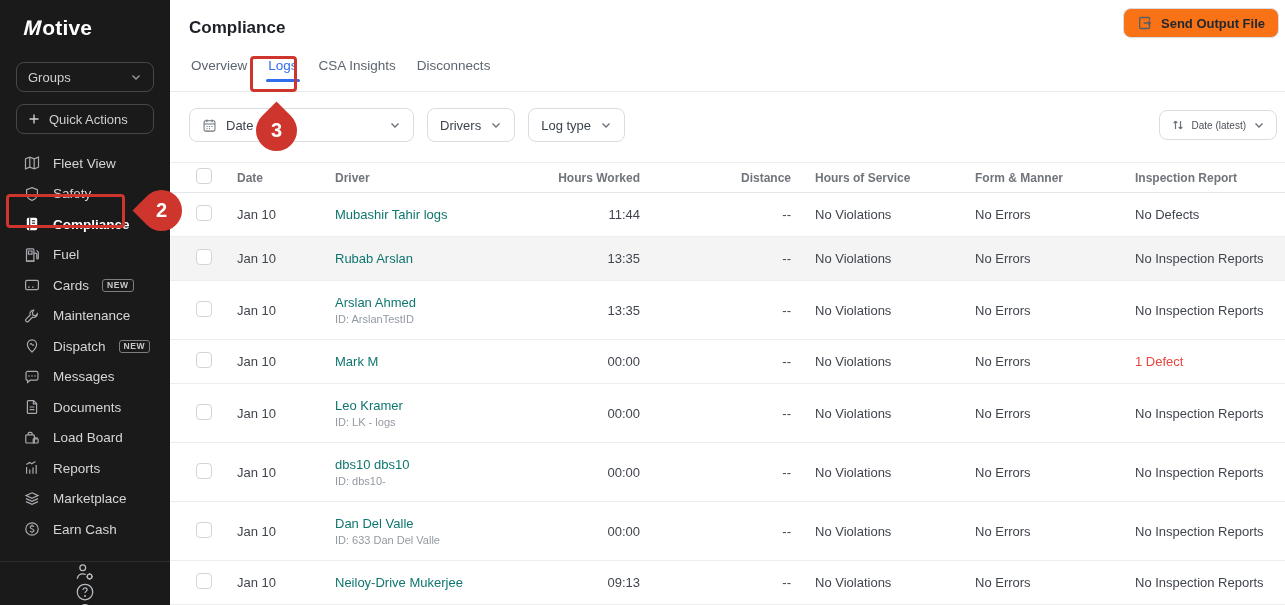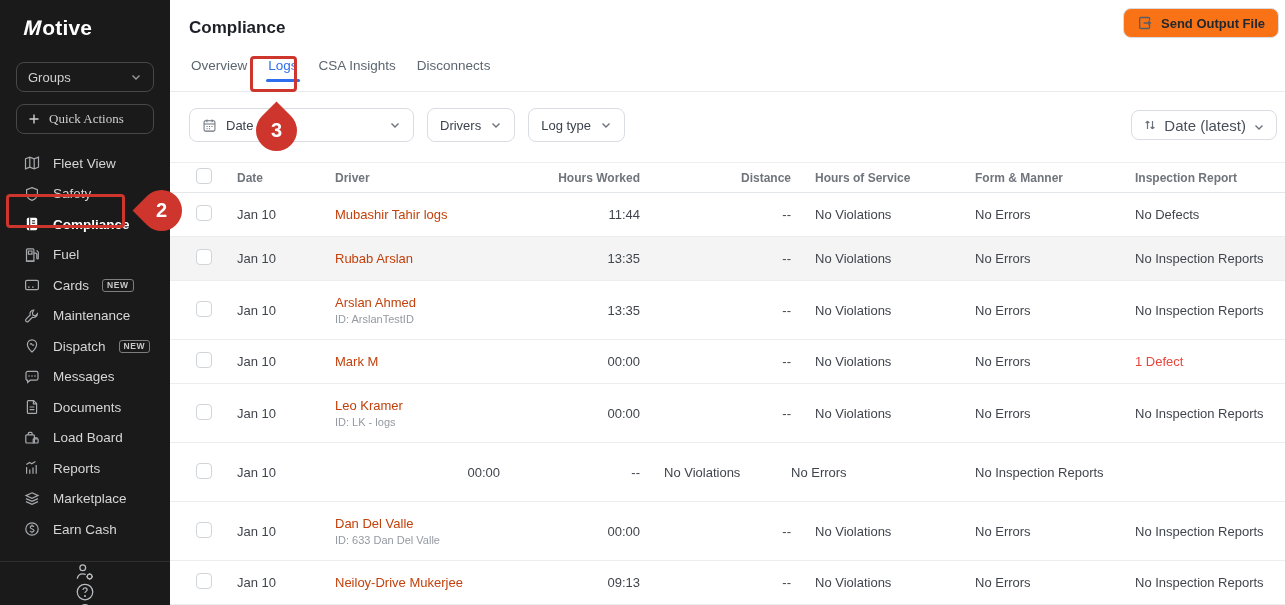--- a/index.html
+++ b/index.html
@@ -14,21 +14,21 @@
   .app{position:relative;width:1285px;height:605px;display:flex;}
 
   
   .sidebar{width:170px;height:605px;background:var(--sidebar-bg);color:#d9d9d9;
     display:flex;flex-direction:column;flex-shrink:0;position:relative;}
   .logo{padding:16px 0 0 24px;font-size:21px;font-weight:800;color:#fff;letter-spacing:.2px;}
   .logo .logo-m{display:inline-block;transform:skewX(-14deg);margin-right:.5px;}
   .side-btn{margin:0 16px;height:30px;border:1px solid #474747;border-radius:8px;
     display:flex;align-items:center;padding:0 11px;font-size:13px;color:#cfcfcf;cursor:pointer;}
   .groups-btn{margin-top:22px;justify-content:space-between;}
-  .qa-btn{margin-top:12px;gap:9px;font-family:Liberation Serif, serif;}
+  .qa-btn{margin-top:12px;gap:9px;}
   .side-btn .chev{width:12px;height:12px;color:#9a9a9a;}
   .side-btn .plus{width:12px;height:12px;color:#cfcfcf;}
   .nav{margin-top:14px;}
   .nav-item{height:30.5px;display:flex;align-items:center;padding:0 10px 0 24px;
     font-size:13.5px;color:#d6d6d6;cursor:pointer;gap:13px;}
   .nav-item.active{color:#fff;font-weight:700;}
   .nav-icon{width:16px;height:16px;color:#a7abaf;flex-shrink:0;display:flex;}
   .nav-item.active .nav-icon{color:#fff;}
   .nav-icon svg{width:16px;height:16px;stroke-width:1.2;}
   .new-badge{font-size:8.5px;font-weight:700;letter-spacing:.6px;color:#c9c9c9;
@@ -60,40 +60,40 @@
   .filters{margin-top:16px;height:34px;display:flex;align-items:center;gap:13px;
     padding:0 8px 0 19px;}
   .filter-btn{height:34px;border:1px solid #d9dde2;border-radius:8px;background:#fff;
     display:flex;align-items:center;gap:9px;padding:0 12px;font-size:13px;color:#3c434d;cursor:pointer;}
   .filter-btn .f-ic{width:15px;height:15px;color:#6b727b;display:flex;}
   .filter-btn .chev{width:12px;height:12px;color:#6b727b;}
   .date-filter{width:225px;}
   .date-filter .chev{margin-left:auto;}
   .sort-btn{margin-left:auto;height:30px;border:1px solid #d9dde2;border-radius:8px;
     background:#fff;display:flex;align-items:center;gap:7px;padding:0 11px;
-    font-size:15px;color:#4a5059;cursor:pointer;}
+    font-size:10px;color:#4a5059;cursor:pointer;}
   .sort-btn .s-ic{width:14px;height:14px;color:#6b727b;display:flex;}
   .sort-btn .chev{width:12px;height:12px;color:#6b727b;}
 
   
   .table{margin-top:20px;}
   .trow{display:grid;grid-template-columns:67px 98px 165px 140px 151px 184px 160px 1fr;
     align-items:center;}
   .thead{height:31px;border-top:1px solid #eceef0;border-bottom:1px solid #e4e7ea;}
   .th{font-size:12px;font-weight:600;color:#70757c;}
   .c-check{padding-left:26px;}
   .c-hw,.c-dist{text-align:right;}
   .c-hos{padding-left:24px;}
   .checkbox{width:16px;height:16px;border:1.5px solid #d0d5da;border-radius:4px;
     background:#fff;display:inline-block;cursor:pointer;}
   .tbody-row{border-bottom:1px solid #ebedef;font-size:13px;color:#40454d;cursor:pointer;}
   .tbody-row.h44{height:44px;}
   .tbody-row.h59{height:59px;}
   .tbody-row.alt{background:#f4f4f5;}
-  .drv-name{font-size:13px;color:#c2410c;}
+  .drv-name{font-size:13px;color:#0f766e;}
   .drv-id{font-size:11px;color:#949aa2;margin-top:3px;}
   .c-ir.defect{color:var(--defect-red);}
 
   
   .ann-box{position:absolute;border:3px solid var(--accent-red);border-radius:4px;z-index:40;}
   .ann-pin{position:absolute;width:41px;height:41px;background:var(--accent-red);z-index:41;
     display:flex;align-items:center;justify-content:center;}
   .pin-left{border-radius:0 50% 50% 50%;transform:rotate(-45deg);}
   .pin-left .pin-num{transform:rotate(45deg);}
   .pin-up{border-radius:0 50% 50% 50%;transform:rotate(45deg);}
@@ -402,20 +402,24 @@
             </div>
             <div class="c-hw">00:00</div>
             <div class="c-dist">--</div>
             <div class="c-hos">No Violations</div>
             <div class="c-fm">No Errors</div>
             <div class="c-ir">No Inspection Reports</div>
           </div>
           <div class="trow tbody-row h59">
             <div class="c-check"><span class="checkbox"></span></div>
             <div class="c-date">Jan 10</div>
+            <div class="c-driver">
+              <div class="drv-name">dbs10 dbs10</div>
+              <div class="drv-id">ID: dbs10-</div>
+            </div>
             <div class="c-hw">00:00</div>
             <div class="c-dist">--</div>
             <div class="c-hos">No Violations</div>
             <div class="c-fm">No Errors</div>
             <div class="c-ir">No Inspection Reports</div>
           </div>
           <div class="trow tbody-row h59">
             <div class="c-check"><span class="checkbox"></span></div>
             <div class="c-date">Jan 10</div>
             <div class="c-driver">

